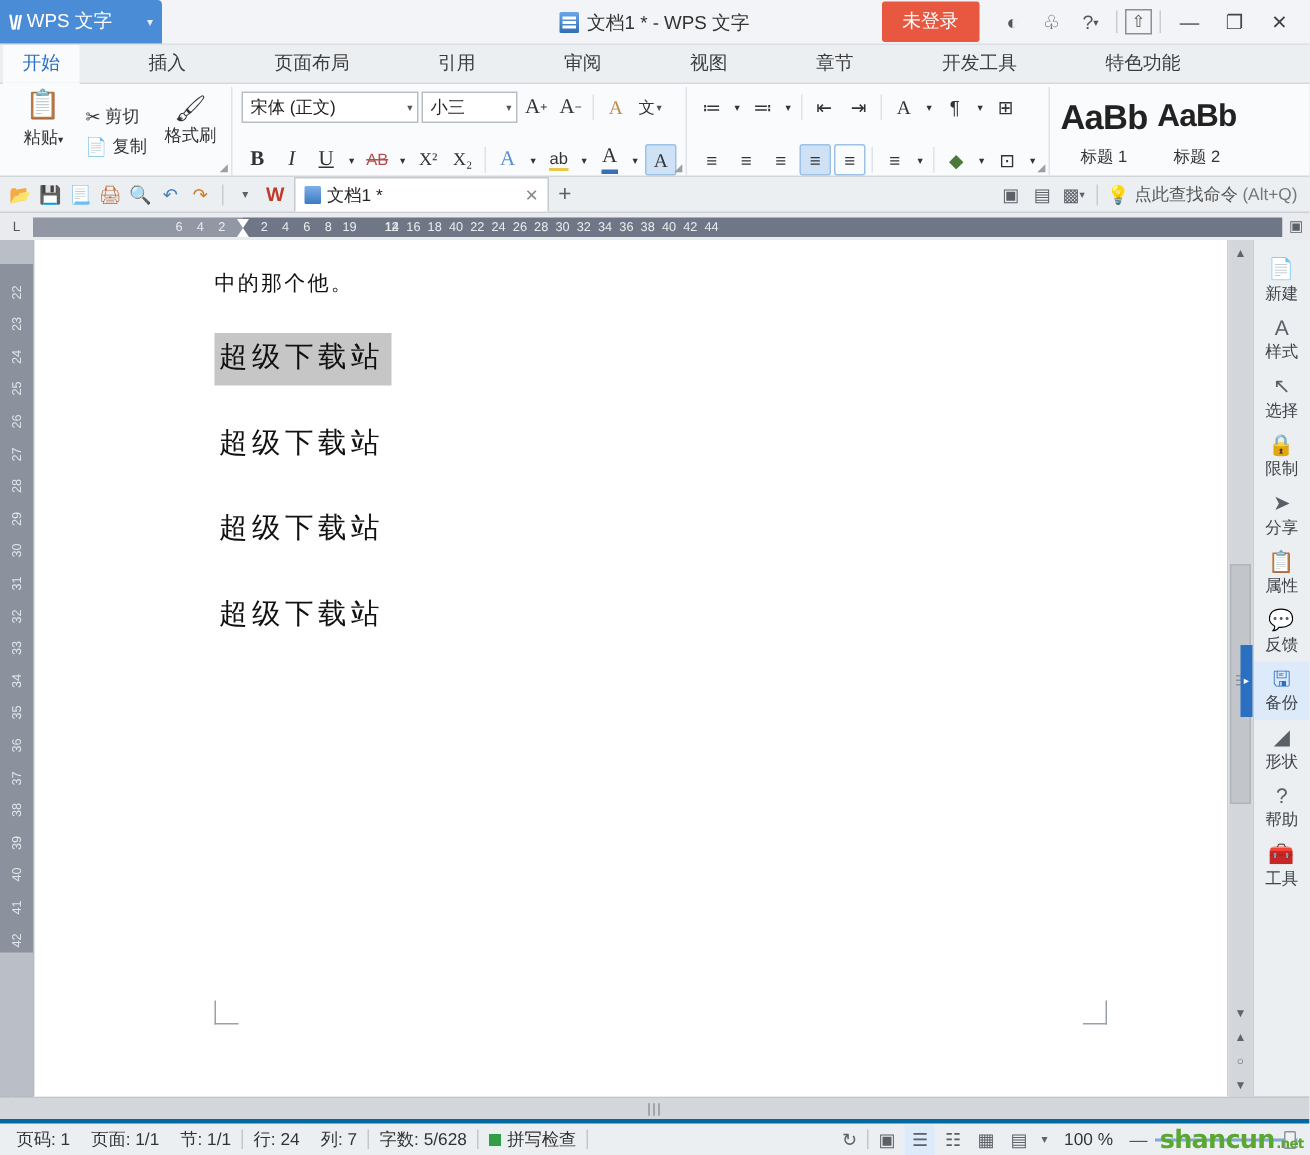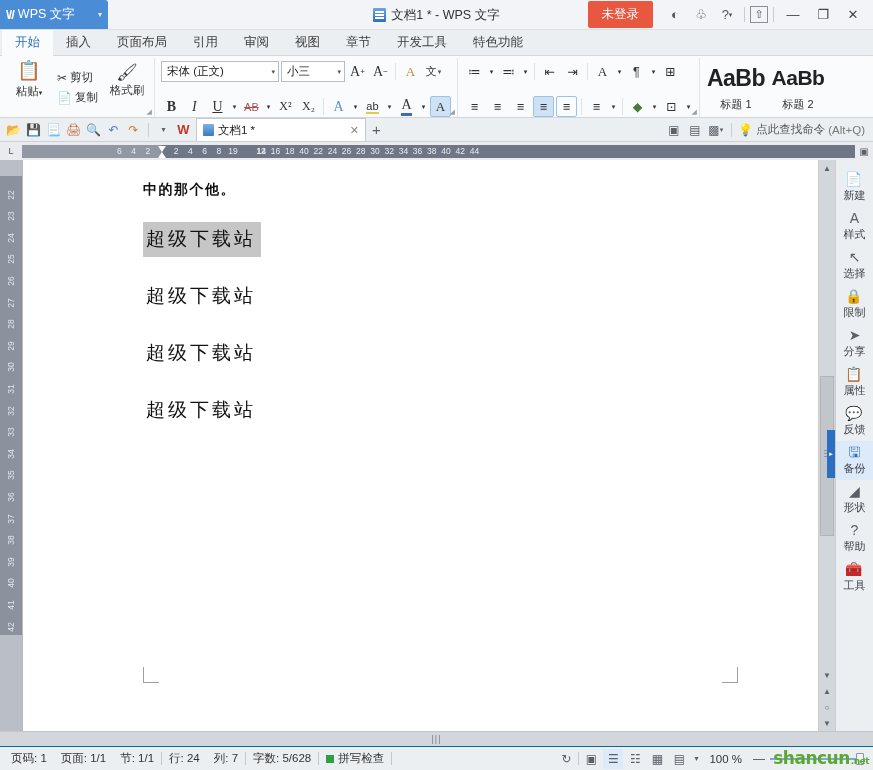--- a/index.html
+++ b/index.html
@@ -51,21 +51,21 @@
   }
   .tb-sep { width: 1px; height: 15px; background: #c9ccd1; margin: 0 3px; }
   .win-btn {
     width: 28px; height: 28px; display: flex; align-items: center; justify-content: center;
     font-size: 13px; color: #444;
   }
 
   
   .ribbon-tabs {
     height: 26px; background: #eceff2; display: flex; align-items: stretch;
-    border-bottom: 1px solid #d5d9de; padding-left: 2px;
+    border-bottom: 1px solid #d5d9de; padding-left: 2px; gap: 33px;
   }
   .rtab {
     padding: 0 13px; display: flex; align-items: center; font-size: 12.5px;
     color: #3d3d3d; position: relative;
   }
   .rtab.active { background: #fafbfc; color: #2a6fc0; }
   .rtab.active::after {
     content:""; position:absolute; left:0; right:0; bottom:-1px; height:1px; background:#fafbfc;
   }
 
@@ -207,21 +207,21 @@
   }
   .page {
     position: absolute; left: 0; top: 0; right: 0; bottom: 0; background: #fff;
     border-right: 1px solid #ccc;
   }
   .doc-body { padding: 22px 0 0 120px; }
   .para {
     font-family: "DejaVu Serif", "Liberation Serif", serif; color: #111;
     letter-spacing: 1.5px; line-height: 1;
   }
-  .para.small { font-size: 14px; margin-bottom: 26px; font-weight: bold; }
+  .para.small { font-size: 14px; margin-bottom: 26px; }
   .para.big { font-size: 19px; margin-bottom: 22px; display: inline-block; letter-spacing: 3px; }
   .para.big.sel { background: #c6c6c6; padding: 7px 5px 9px 3px; }
   .para.big.plain { padding: 7px 5px 9px 3px; }
   .para-wrap { display: block; }
   .corner-mark {
     position: absolute; width: 16px; height: 16px; border-color: #9aa0a7; border-style: solid;
   }
   .cm-bl { left: 120px; bottom: 48px; border-width: 0 0 1px 1px; }
   .cm-br { right: 80px; bottom: 48px; border-width: 0 1px 1px 0; }
 
@@ -264,21 +264,21 @@
 
   
   .hscroll {
     height: 15px; background: #d3d6da; display: flex; align-items: center;
     justify-content: center; border-top: 1px solid #c3c6ca;
   }
   .hs-dots { color: #7d838a; font-size: 9px; letter-spacing: 1px; }
 
   
   .statusbar {
-    height: 24px; background: #eceff2; border-top: 1px solid #0369a1;
+    height: 24px; background: #eceff2; border-top: 3px solid #0369a1;
     display: flex; align-items: center; padding: 0 4px; font-size: 11.5px; color: #333;
     position: relative;
   }
   .st { padding: 0 7px; white-space: nowrap; }
   .st-sep { width: 1px; height: 13px; background: #c3c6ca; }
   .spellchk { display:flex; align-items:center; gap:4px; padding: 0 7px; }
   .spelldot { width: 8px; height: 8px; background: #2f9e44; }
   .st-right { margin-left: auto; display: flex; align-items: center; gap: 2px; padding-right: 4px; }
   .sicon { width: 20px; height: 20px; display:flex; align-items:center; justify-content:center;
            font-size: 12px; color: #5c6168; }

